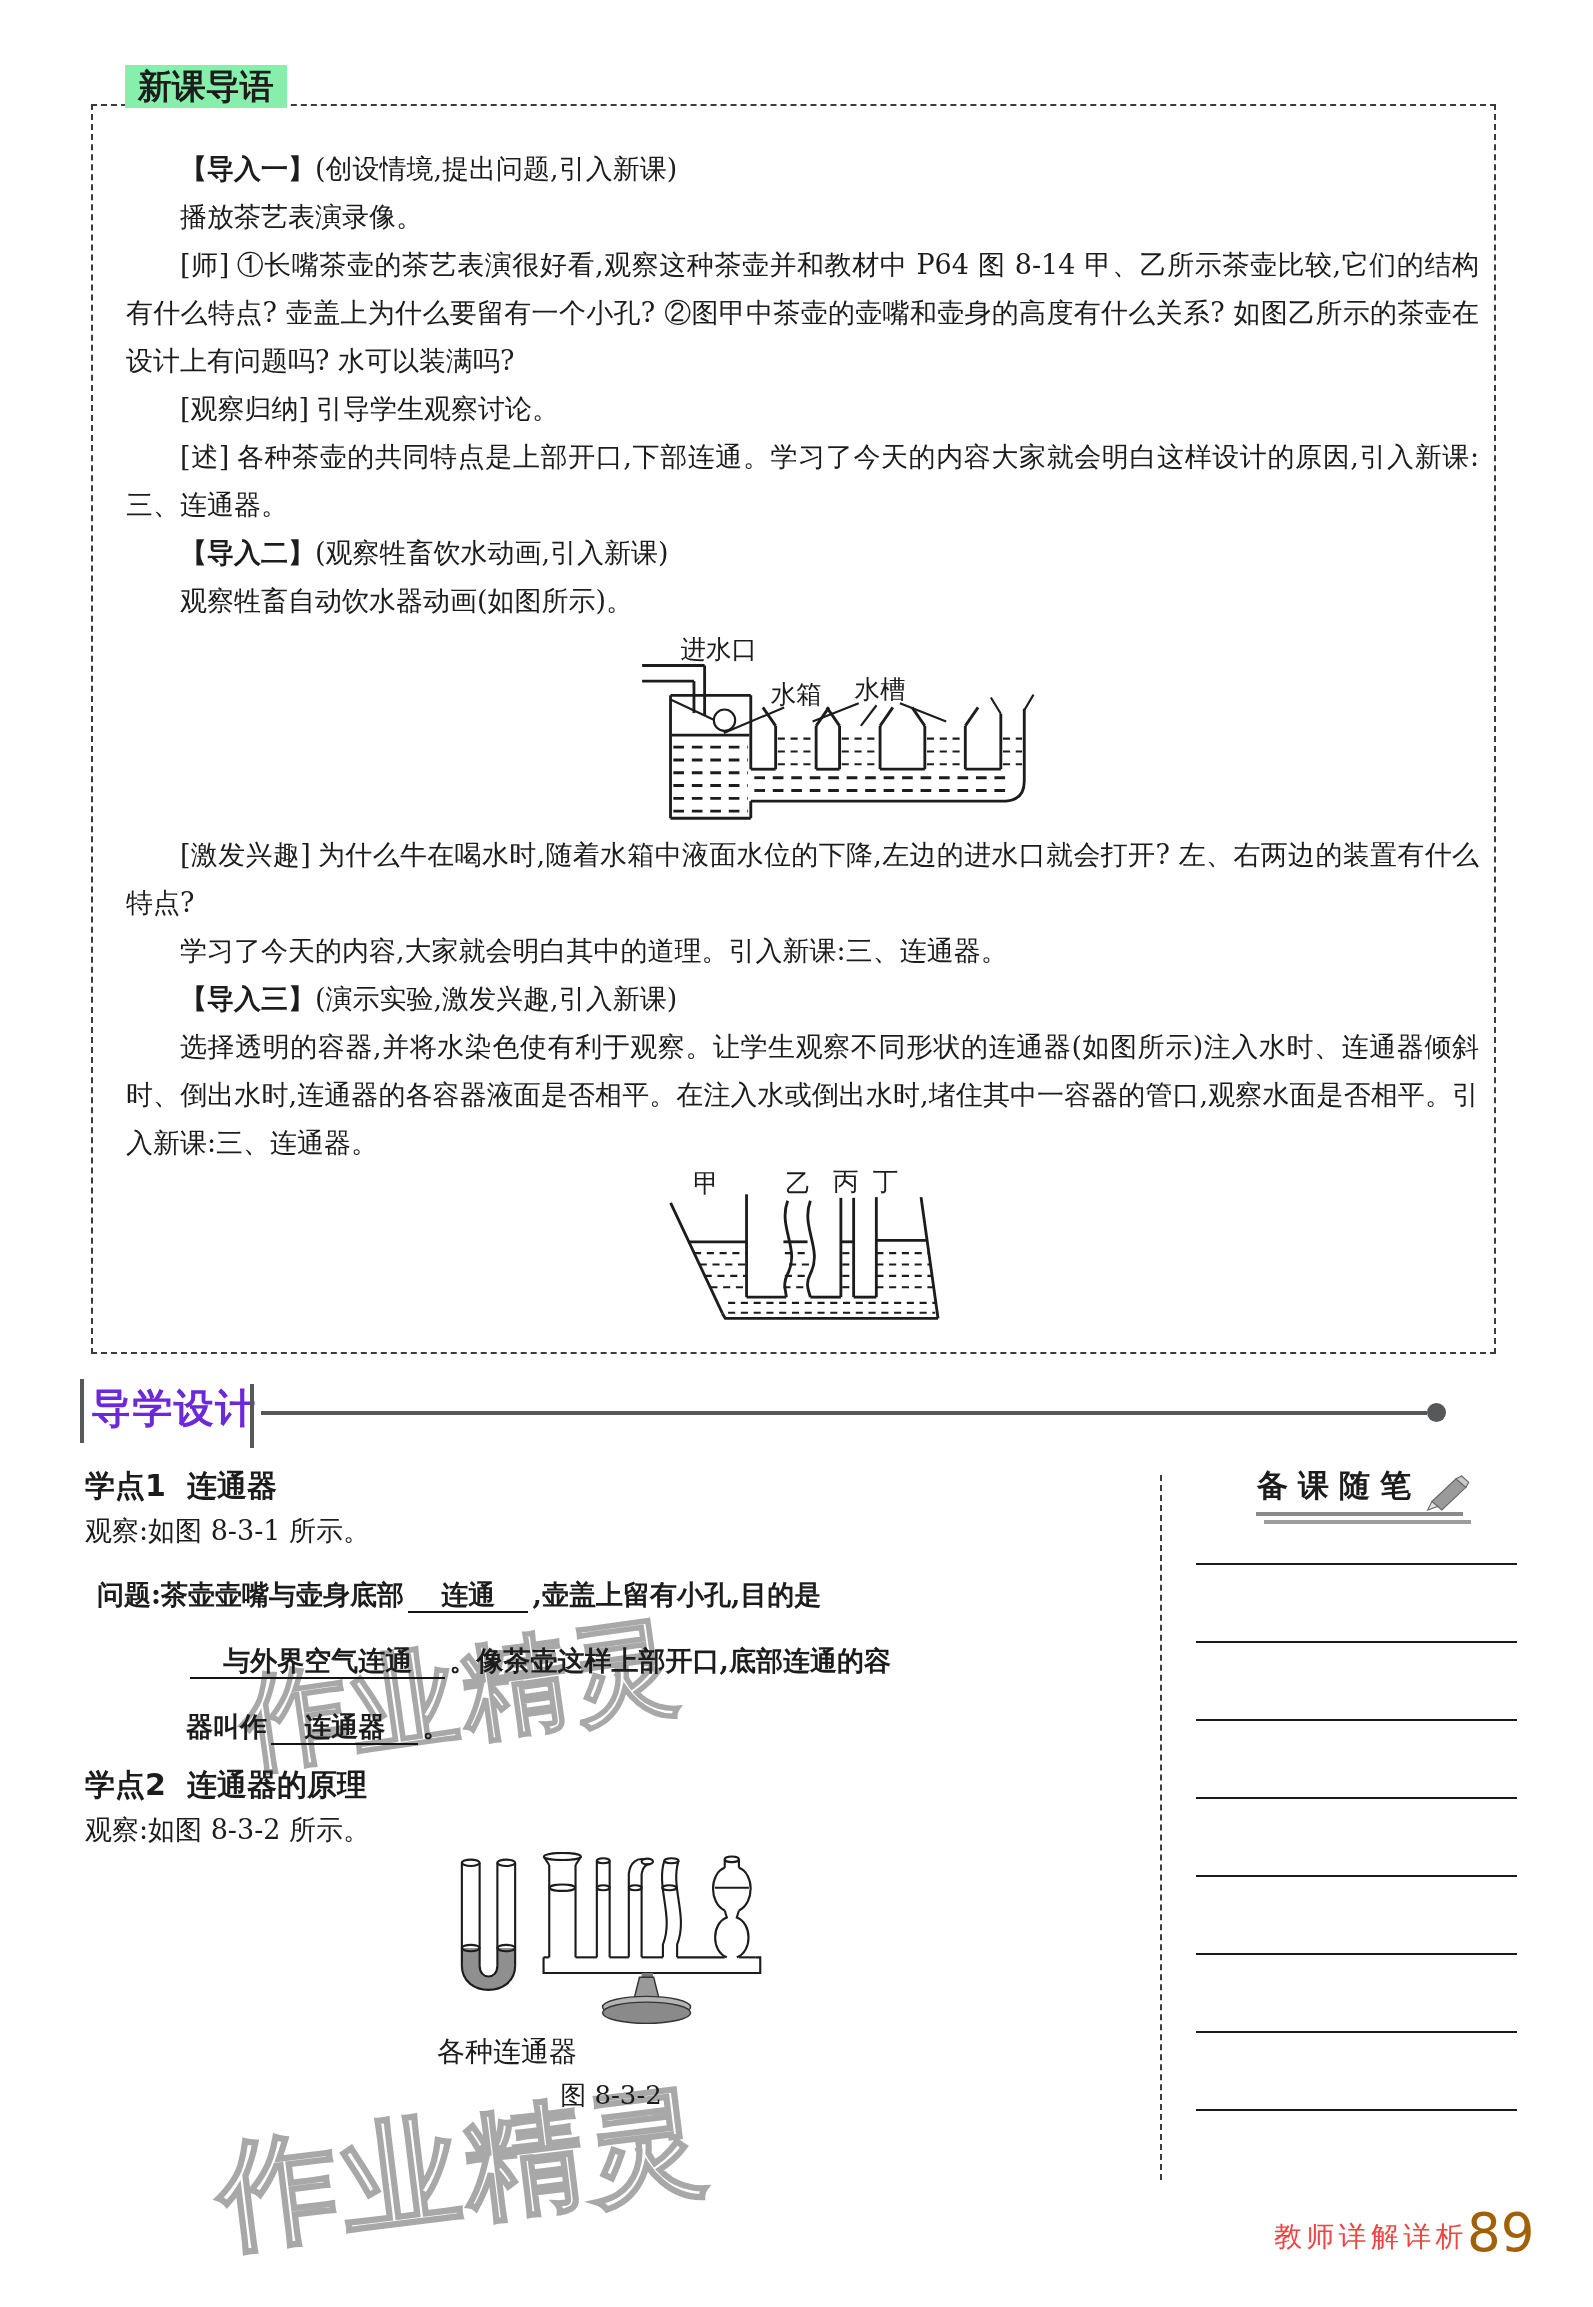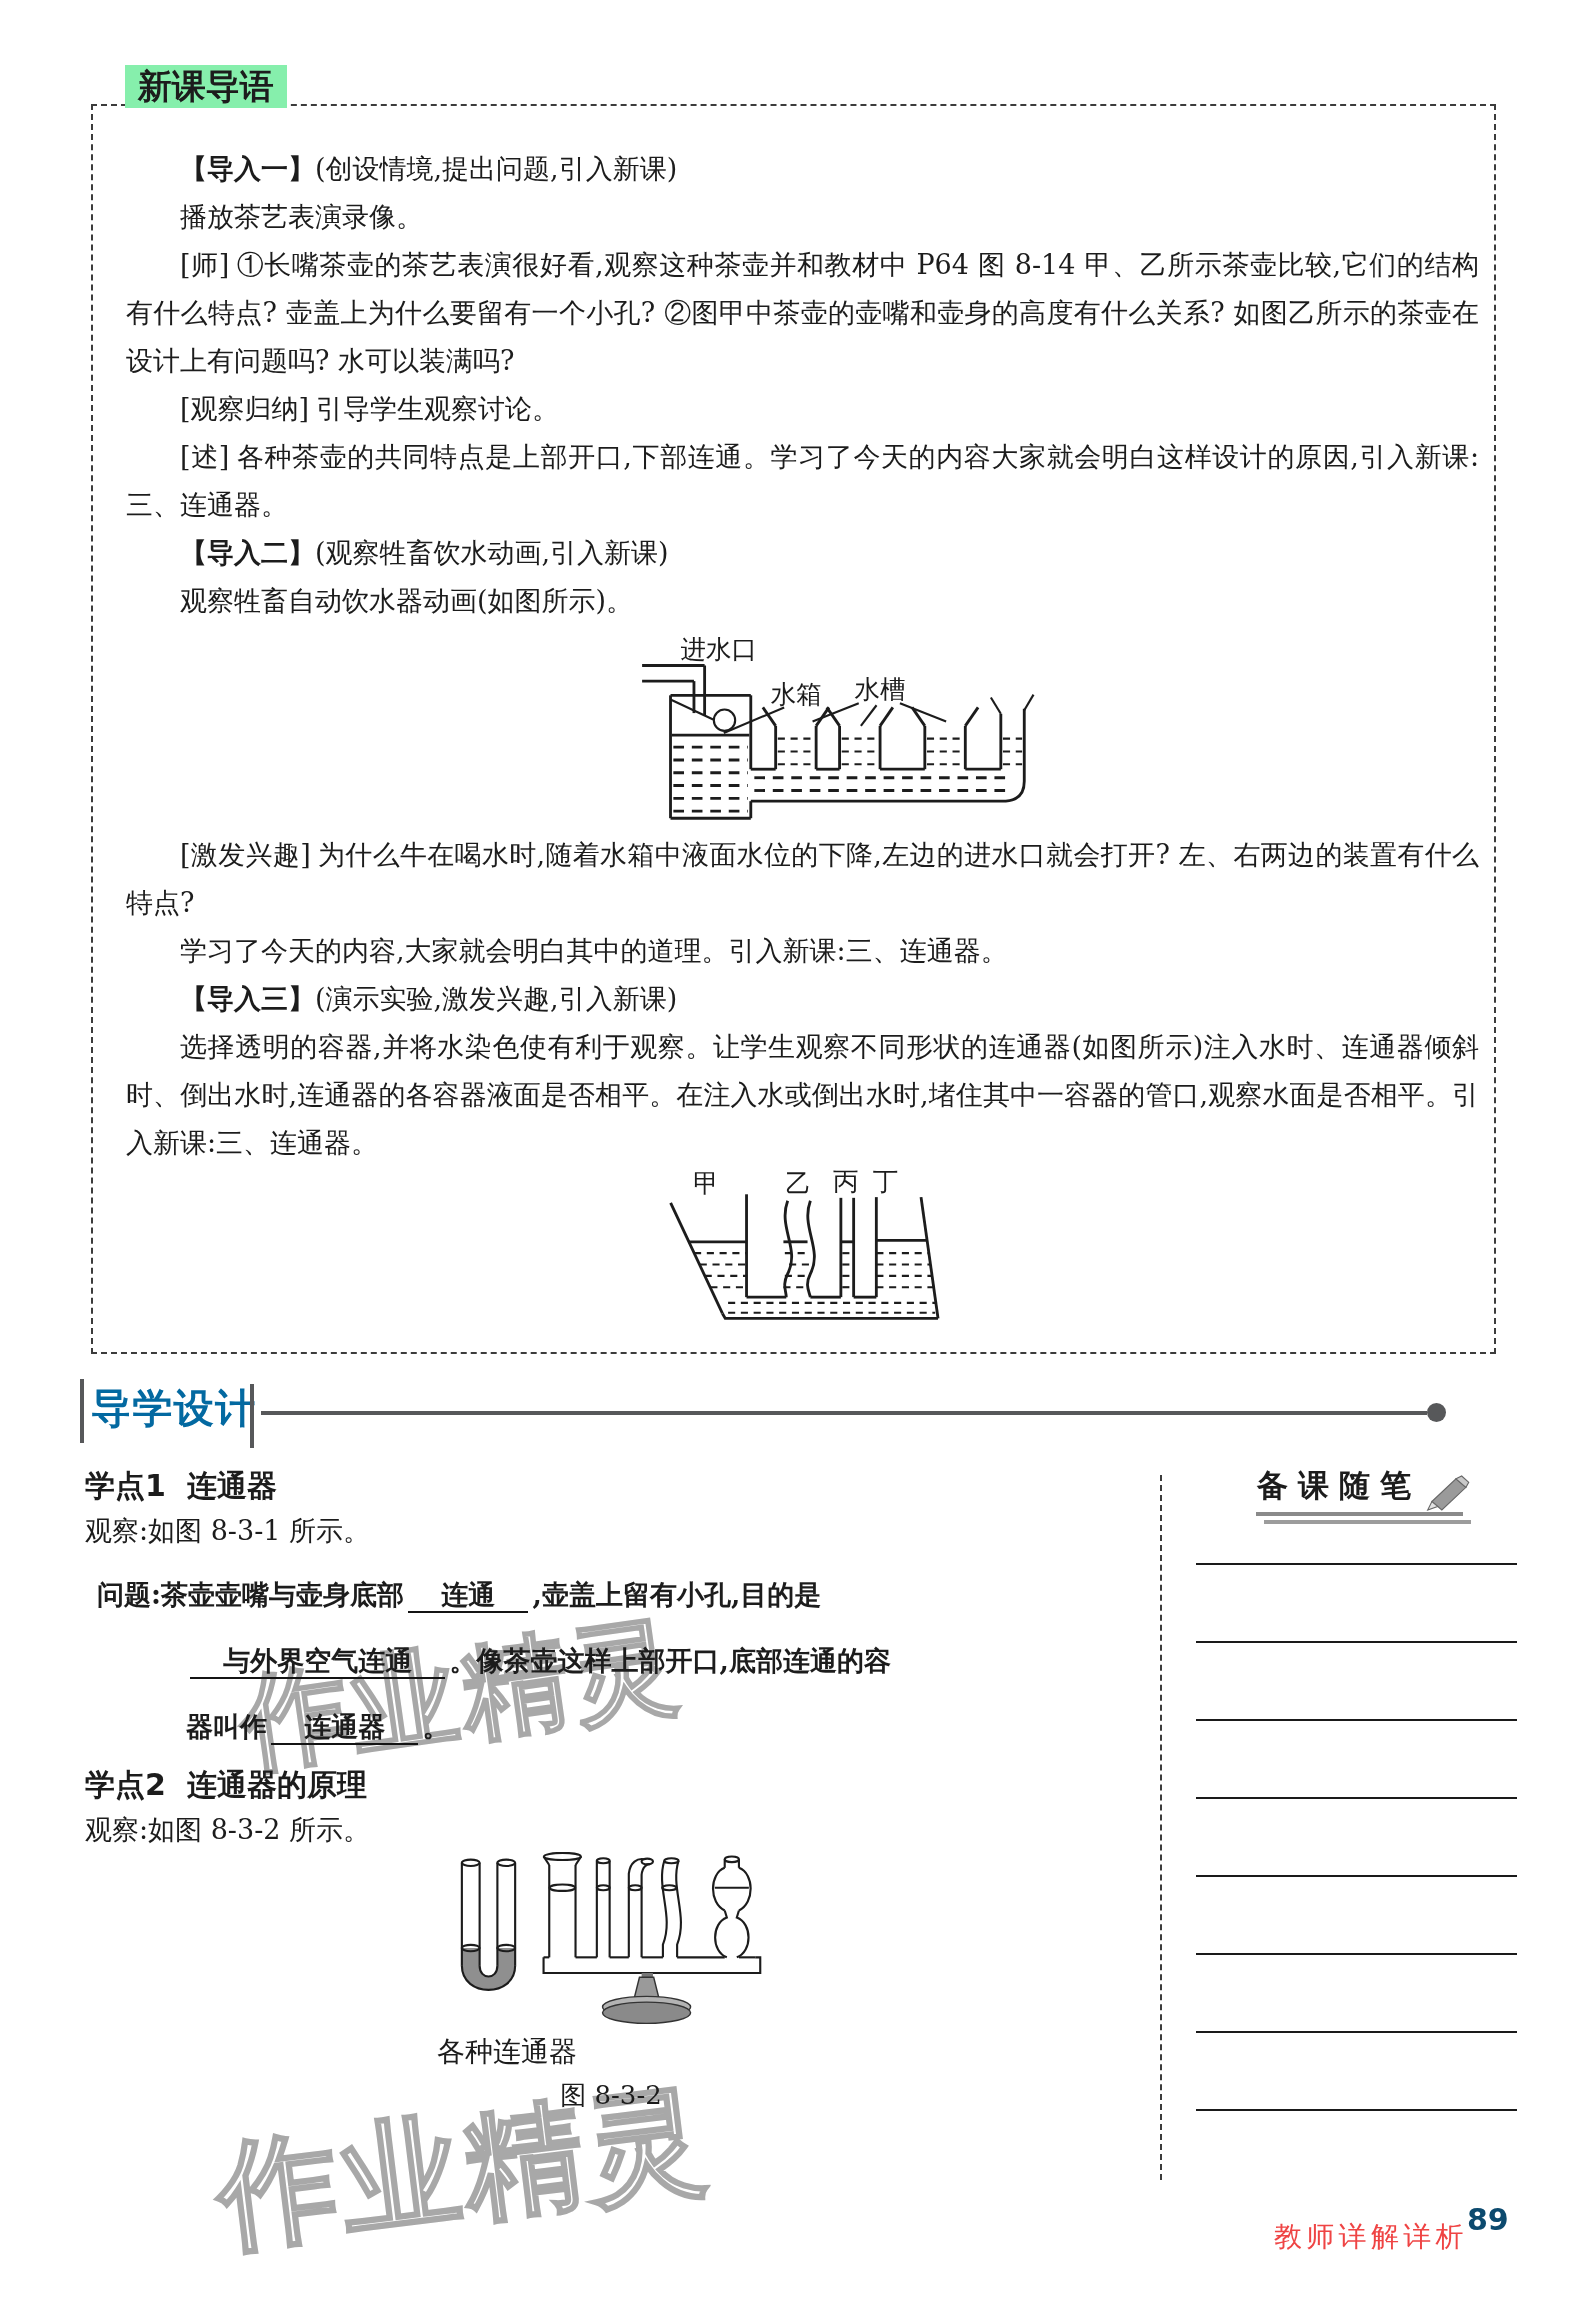--- a/index.html
+++ b/index.html
@@ -20,21 +20,21 @@
   .btag{font-weight:bold;font-family:"DejaVu Sans","Liberation Sans",sans-serif;}
 
   .fig-wrap1{position:relative;height:206px;}
   .fig-wrap1 svg{position:absolute;left:516px;top:0;}
   .fig-wrap2{position:relative;height:178px;}
   .fig-wrap2 svg{position:absolute;left:534px;top:0;}
 
   
   .g-bar{position:absolute;width:4.3px;height:64px;background:#57585a;z-index:2;}
   .g-title{position:absolute;left:91px;top:1381px;font-size:40px;font-weight:bold;
-           color:#0369a1;z-index:2;letter-spacing:1.4px;}
+           color:#6d28d9;z-index:2;letter-spacing:1.4px;}
   .g-line{position:absolute;left:261px;top:1411px;width:1166px;height:3.6px;background:#57585a;z-index:2;}
   .g-dot{position:absolute;left:1427px;top:1403px;width:19px;height:19px;border-radius:50%;
          background:#57585a;z-index:2;}
 
   
   .left-col{position:absolute;left:85px;top:1467px;width:845px;z-index:2;}
   .xuedian{font-family:"DejaVu Sans","Liberation Sans",sans-serif;font-weight:bold;
            font-size:30px;line-height:38px;}
   .xuedian .xd-title{margin-left:21px;}
   .body-line{font-size:27px;line-height:51px;margin:0;}
@@ -57,22 +57,22 @@
                font-size:31px;letter-spacing:10px;display:inline-block;}
   .notes-pen{display:inline-block;vertical-align:middle;margin-left:1.4px;}
   .nl1{position:absolute;left:1256px;top:1512px;width:207px;height:4.3px;background:#8a8a8a;z-index:2;}
   .nl2{position:absolute;left:1264px;top:1520px;width:207px;height:4.3px;background:#9c9c9c;z-index:2;}
   .note-lines{position:absolute;left:1196px;top:1563px;width:321px;z-index:2;}
   .note-line{height:0;border-top:2.1px solid #1a1a1a;margin-bottom:76px;}
 
   
   .footer-label{position:absolute;left:1274px;top:2218px;font-size:28px;color:#ef4444;
                 letter-spacing:4.3px;z-index:2;font-family:"DejaVu Sans","Liberation Sans",sans-serif;}
-  .footer-page{position:absolute;left:1467px;top:2202px;font-size:30px;font-weight:700;
-               color:#0c4a6e;z-index:2;font-family:"DejaVu Sans","Liberation Sans",sans-serif;}
+  .footer-page{position:absolute;left:1467px;top:2202px;font-size:53px;font-weight:400;
+               color:#a16207;z-index:2;font-family:"DejaVu Sans","Liberation Sans",sans-serif;}
 
   
   .wm{position:absolute;z-index:1;pointer-events:none;}
   .wm1{left:234px;top:1584px;transform:rotate(-8deg);}
   .wm2{left:210px;top:2071px;transform:rotate(-7deg);}
 
   svg{display:block;}
   .ink{stroke:#1c1c1c;fill:none;stroke-width:3;}
   .ink2{stroke:#1c1c1c;fill:none;stroke-width:4;}
   .dash{stroke:#1c1c1c;fill:none;stroke-width:4;stroke-dasharray:15 11;}

